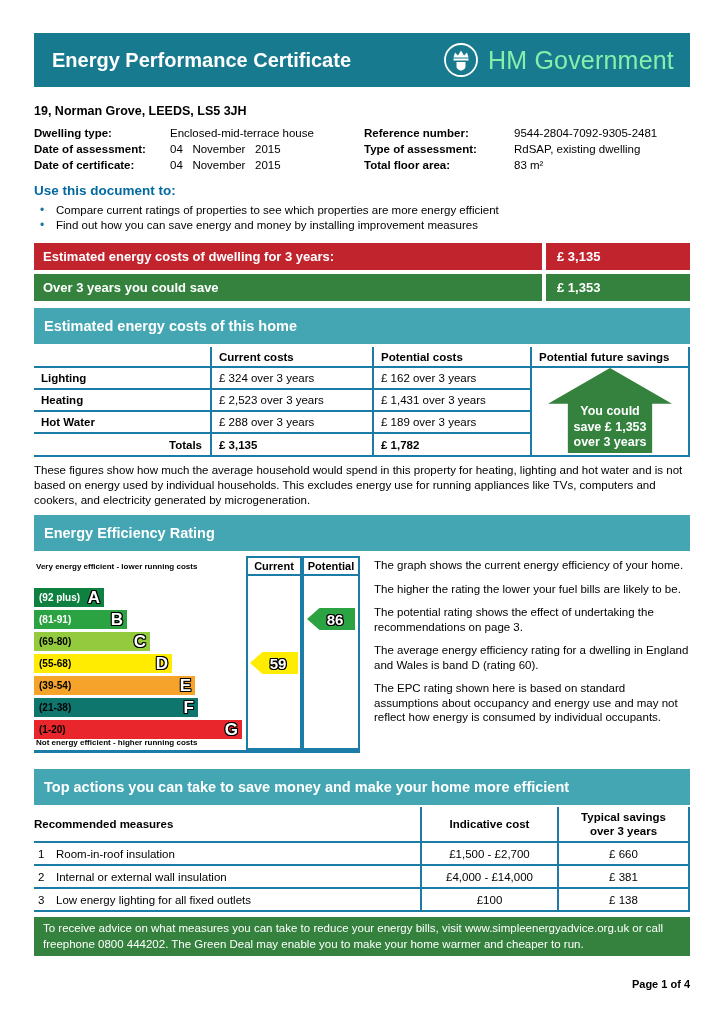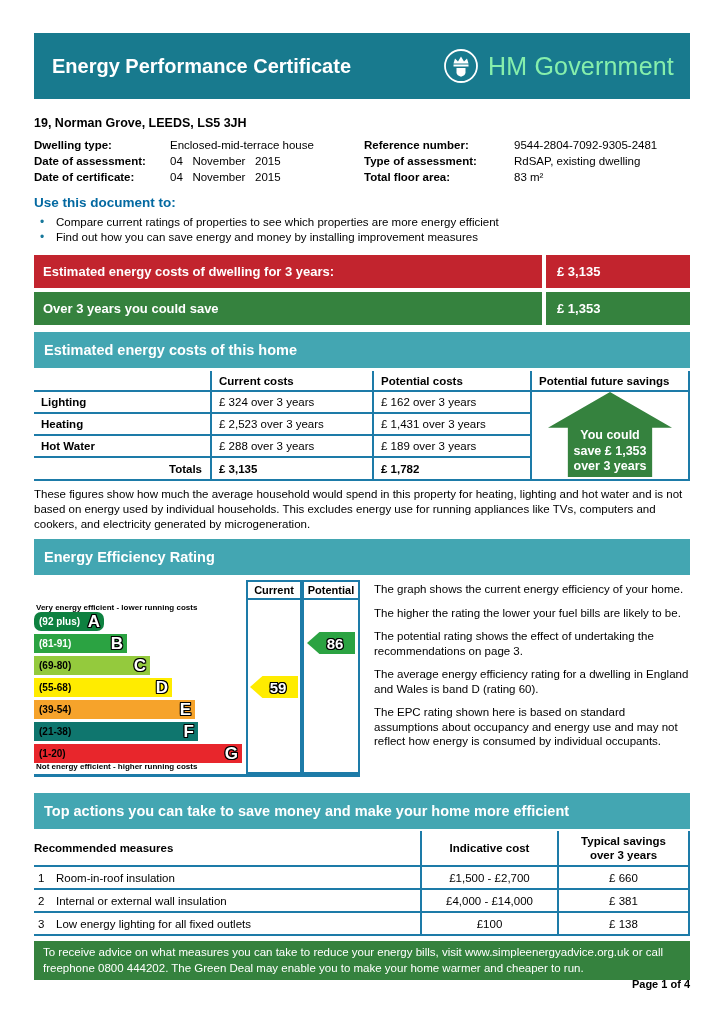--- a/index.html
+++ b/index.html
@@ -1,40 +1,40 @@
 <!DOCTYPE html>
 <html><head>
 <meta charset="utf-8">
 <style>
   * { margin:0; padding:0; box-sizing:border-box; }
   body { background:#fff; font-family:"Liberation Sans","DejaVu Sans",sans-serif; color:#000; }
   .page { position:relative; width:724px; height:1024px; background:#fff; overflow:hidden; }
   .content { position:absolute; left:34px; top:0; width:656px; }
 
   
-  .hdr { margin-top:33px; height:66px; background:#187a8e; display:flex; align-items:center; justify-content:space-between; padding:0 16px 0 18px; }
+  .hdr { margin-top:33px; height:54px; background:#187a8e; display:flex; align-items:center; justify-content:space-between; padding:0 16px 0 18px; }
   .hdr-title { color:#fff; font-size:20px; font-weight:bold; }
   .gov { display:flex; align-items:center; gap:9px; }
   .gov-label { color:#86efac; font-size:25px; letter-spacing:0.2px; }
 
   
   .address { margin-top:17px; font-size:12.5px; font-weight:bold; }
   .details { margin-top:8px; display:grid; grid-template-columns:136px 194px 150px 176px; row-gap:1px; font-size:11.5px; line-height:15px; }
   .details .lbl { font-weight:bold; }
   .pre { white-space:pre; }
 
   
   .usedoc-h { margin-top:10px; color:#0369a1; font-weight:bold; font-size:13.5px; }
   .bullets { margin-top:5px; }
   .bullet { display:flex; font-size:11.5px; line-height:15px; }
   .bullet .dot { color:#17789b; width:22px; padding-left:6px; font-size:12px; }
 
   
   .banners { margin-top:10px; }
-  .sbanner { display:flex; height:33px; margin-bottom:4px; }
+  .sbanner { display:flex; height:27px; margin-bottom:4px; }
   .sbanner .blabel { flex:1; color:#fff; font-weight:bold; font-size:13px; display:flex; align-items:center; padding-left:9px; }
   .sbanner .bval { width:144px; margin-left:4px; color:#fff; font-weight:bold; font-size:13px; display:flex; align-items:center; padding-left:11px; }
 
   
   .section-banner { margin-top:7px; height:36px; background:#43a6b2; color:#fff; font-weight:bold; font-size:14.5px; display:flex; align-items:center; padding-left:10px; }
 
   
   .costs { margin-top:3px; display:grid; grid-template-columns:176px 162px 158px 160px; grid-template-rows:21px 22px 22px 22px 23px; font-size:11.5px; }
   .costs .c { display:flex; align-items:center; padding-left:7px; border-color:#1d7ba8; }
   .costs .bb { border-bottom:2px solid #1d7ba8; }
@@ -50,21 +50,21 @@
   .note { margin-top:6px; font-size:11.5px; line-height:15px; }
 
   
   .eer-wrap { margin-top:5px; display:flex; }
   .chart { position:relative; width:326px; height:197px; border-bottom:3px solid #1d7ba8; flex:none; }
   .chart .col { position:absolute; top:0; bottom:0; border:2px solid #1d7ba8; }
   .chart .col .col-h { height:18px; border-bottom:2px solid #1d7ba8; font-size:11px; font-weight:bold; text-align:center; line-height:17px; }
   .col-current { left:212px; width:56px; }
   .col-potential { left:268px; width:58px; }
   .chart .cap { position:absolute; left:2px; font-size:8px; font-weight:bold; }
-  .cap-top { top:23px; }
+  .cap-top { top:6px; }
   .cap-bot { bottom:3px; }
   .bands { position:absolute; left:0; top:32px; width:212px; }
   .band { height:19px; margin-bottom:3px; display:flex; align-items:center; justify-content:space-between; padding:0 4px 0 5px; }
   .band .rng { font-size:10px; font-weight:bold; }
   .band .ltr { font-size:17px; font-weight:bold; color:#fff; line-height:19px;
     text-shadow:-1px -1px 0 #000, 0 -1px 0 #000, 1px -1px 0 #000, -1px 0 0 #000, 1px 0 0 #000, -1px 1px 0 #000, 0 1px 0 #000, 1px 1px 0 #000; }
   .rating-arrow { position:absolute; width:48px; height:22px; display:flex; align-items:center; justify-content:center;
     clip-path:polygon(0% 50%, 26% 0%, 100% 0%, 100% 100%, 26% 100%); }
   .rating-arrow span { font-size:15px; font-weight:bold; color:#fff; padding-left:8px;
     text-shadow:-1px -1px 0 #000, 0 -1px 0 #000, 1px -1px 0 #000, -1px 0 0 #000, 1px 0 0 #000, -1px 1px 0 #000, 0 1px 0 #000, 1px 1px 0 #000; }
@@ -191,21 +191,21 @@
     <div class="note">These figures show how much the average household would spend in this property for heating, lighting and hot water and is not based on energy used by individual households. This excludes energy use for running appliances like TVs, computers and cookers, and electricity generated by microgeneration.</div>
 
     <div class="section-banner">Energy Efficiency Rating</div>
 
     <div class="eer-wrap">
       <div class="chart">
         <div class="cap cap-top">Very energy efficient - lower running costs</div>
         <div class="cap cap-bot">Not energy efficient - higher running costs</div>
 
         <div class="bands">
-          <div class="band" style="background: rgb(14, 129, 64); width: 70px; color: rgb(255, 255, 255); border-radius: 7px;">
+          <div class="band" style="background: rgb(14, 129, 64); width: 70px; color: rgb(255, 255, 255);">
             <span class="rng">(92 plus)</span>
             <span class="ltr">A</span>
           </div>
           <div class="band" style="background: rgb(43, 163, 66); width: 93px; color: rgb(255, 255, 255);">
             <span class="rng">(81-91)</span>
             <span class="ltr">B</span>
           </div>
           <div class="band" style="background: rgb(148, 202, 61); width: 116px; color: rgb(0, 0, 0);">
             <span class="rng">(69-80)</span>
             <span class="ltr">C</span>

